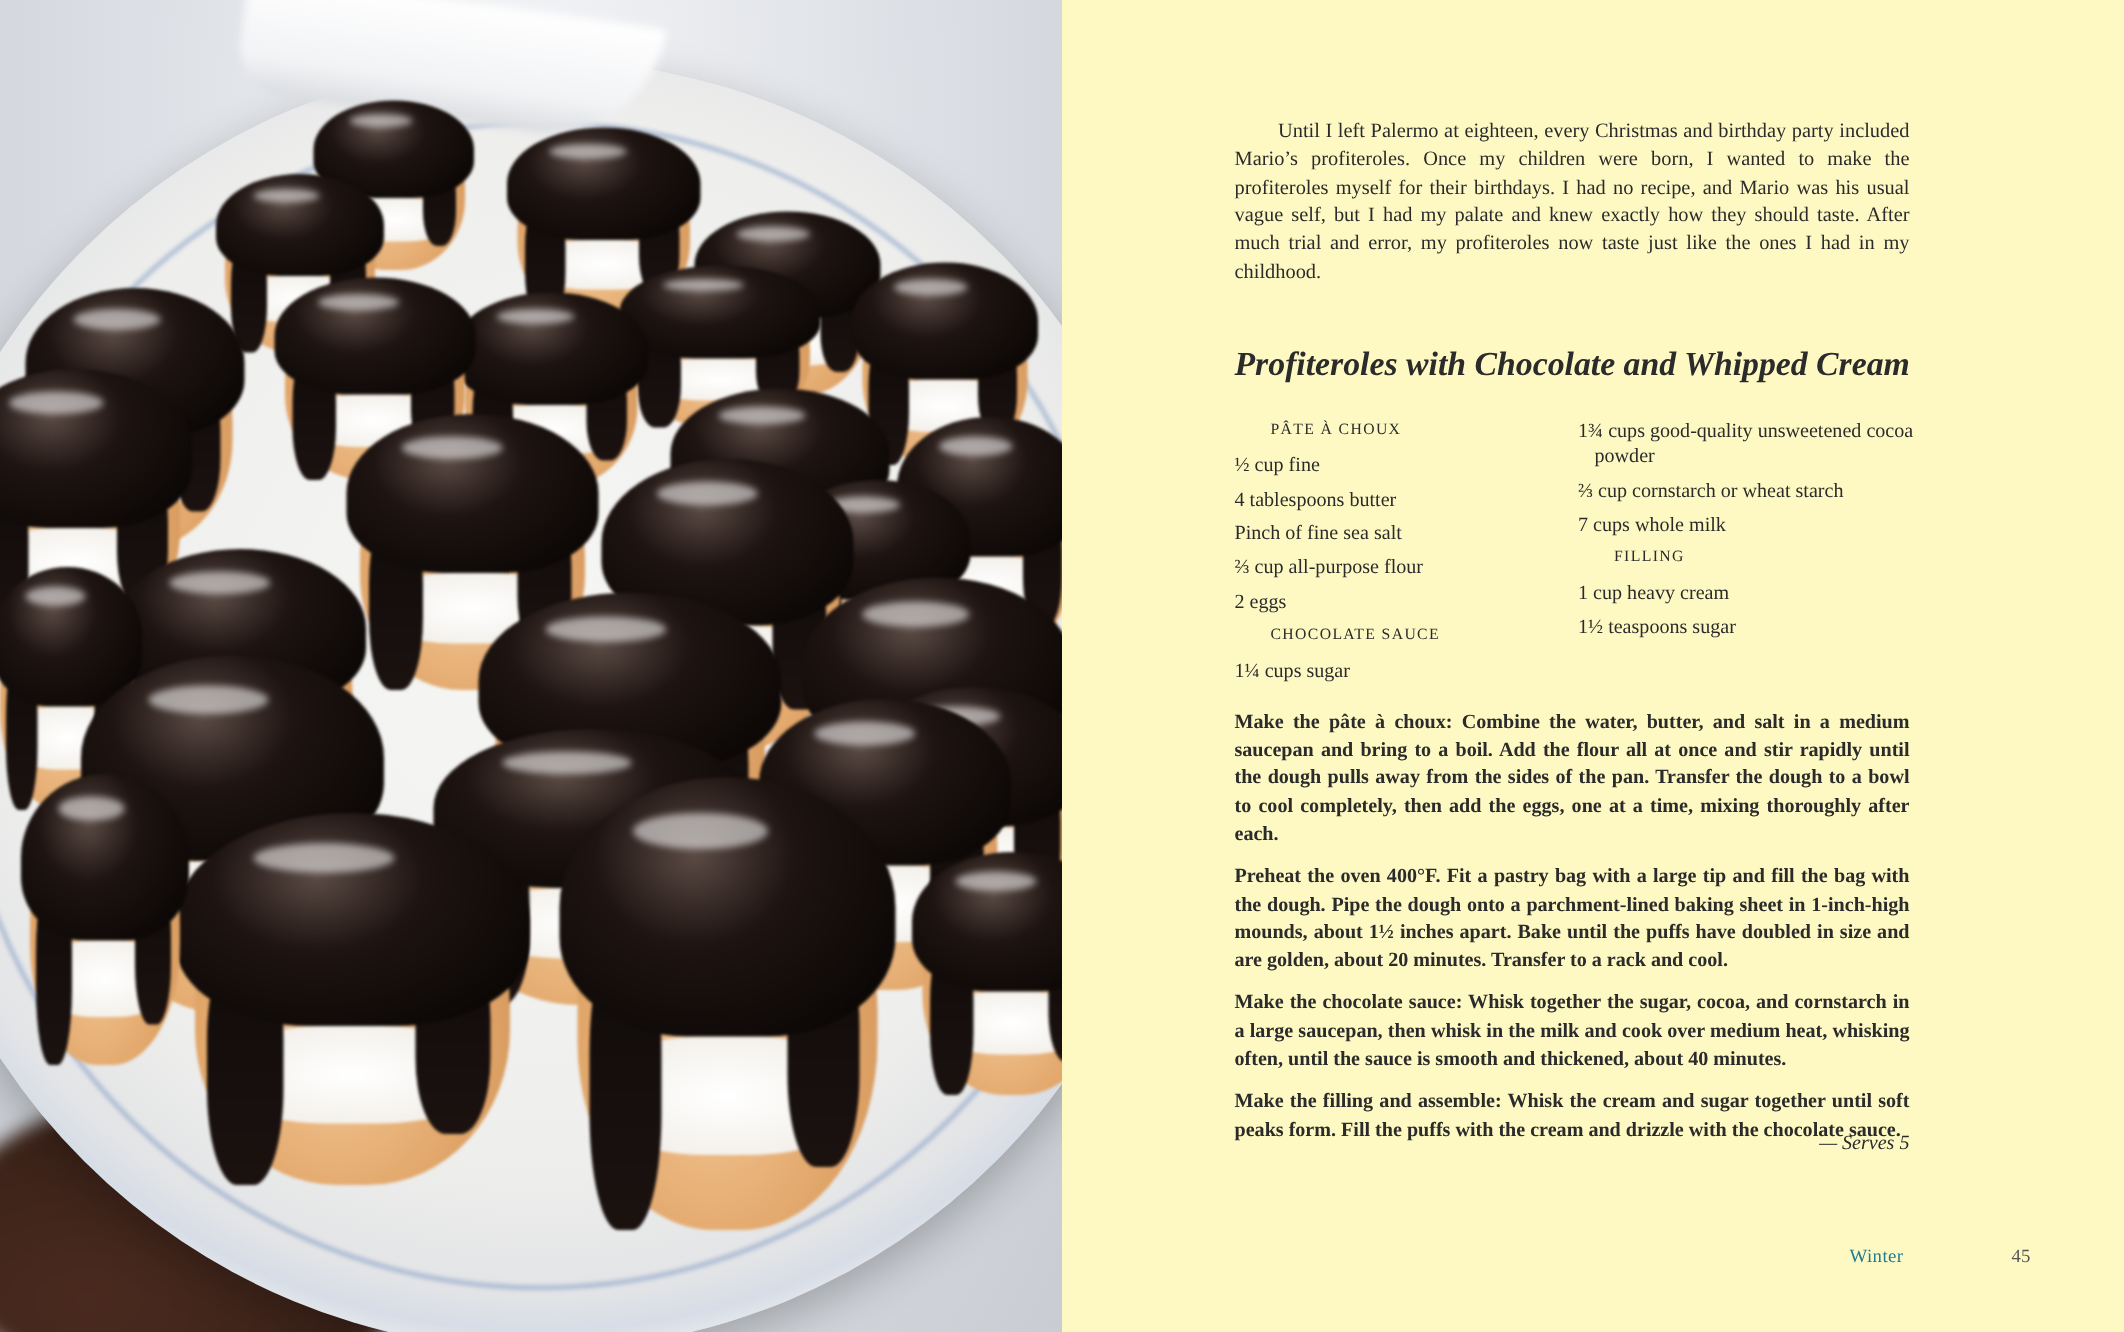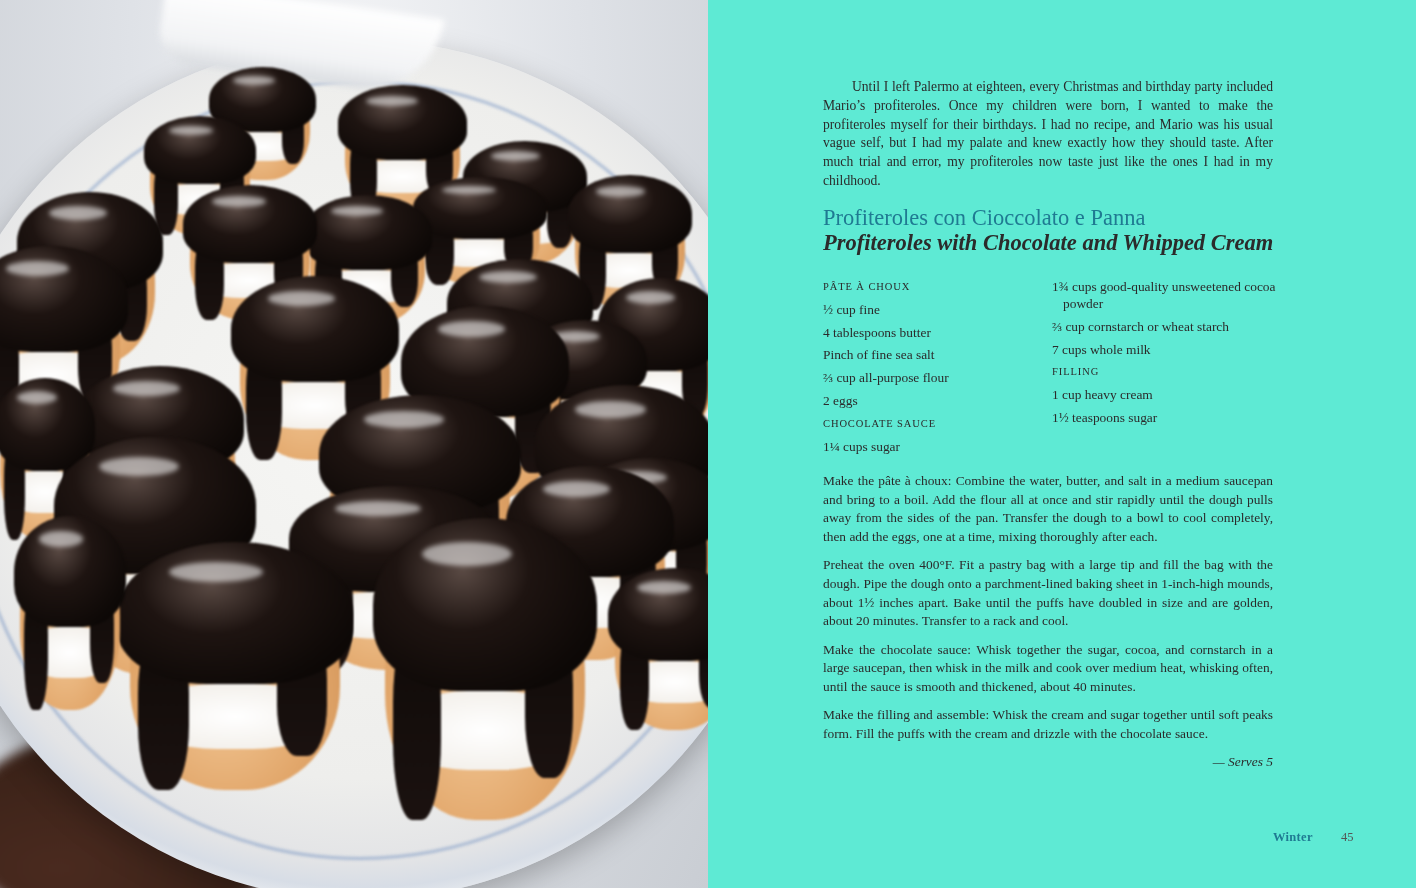--- a/index.html
+++ b/index.html
@@ -56,21 +56,21 @@
     border-radius: 50%; background: rgba(255,255,255,0.55); filter: blur(2px);
   }
   .puff .drip {
     position: absolute; width: 24%; height: 70%; top: 30%;
     border-radius: 40%;
     background: linear-gradient(180deg, #0f0a08 0%, #1b1210 100%);
   }
 
   
   .text-page {
-    position: absolute; left: 708px; top: 0; width: 708px; height: 888px; background: #5eead4;
+    position: absolute; left: 708px; top: 0; width: 708px; height: 888px; background: #fef9c3;
   }
   .intro {
     position: absolute; left: 115px; top: 78px; width: 450px;
     font-size: 13.6px; line-height: 18.8px; text-align: justify; text-indent: 29px; color: #2b2b2b;
   }
   .recipe-title {
     position: absolute; left: 115px; top: 205px; width: 480px;
     font-size: 22.5px; line-height: 25px; color: #1f7a92; font-weight: normal; white-space: nowrap;
   }
   .recipe-subtitle {
@@ -80,34 +80,34 @@
   .ing-col {
     position: absolute; top: 278px; width: 230px;
     font-size: 13.4px; line-height: 17px; color: #2b2b2b;
   }
   .ing-col.left { left: 115px; }
   .ing-col.right { left: 344px; }
   .ing-line { margin-bottom: 5.8px; }
   .ing-line.wrap { padding-left: 11px; text-indent: -11px; }
   .ing-head {
     font-size: 10.5px; letter-spacing: 0.9px; text-transform: uppercase; font-variant: small-caps;
-    margin-bottom: 5.8px; line-height: 17px;
+    margin-bottom: 5.8px; line-height: 17px; margin-left: 24px;
   }
   .method {
     position: absolute; left: 115px; top: 472px; width: 450px;
-    font-size: 13.4px; line-height: 18.7px; text-align: justify; color: #2b2b2b;
+    font-size: 13.4px; line-height: 18.7px; text-align: justify; color: #2b2b2b; font-weight: bold;
   }
   .method p { margin-bottom: 9.5px; }
   .serves {
     position: absolute; left: 115px; top: 754px; width: 450px; text-align: right;
     font-size: 13.4px; font-style: italic; color: #2b2b2b;
   }
   .footer-section {
     position: absolute; left: 525px; top: 830px;
-    font-size: 12.5px; font-weight: bold; color: #1f7a92; letter-spacing: 0.3px; margin-left: 40px;
+    font-size: 12.5px; font-weight: normal; color: #1f7a92; letter-spacing: 0.3px;
   }
   .footer-page {
     position: absolute; left: 633px; top: 830px;
     font-size: 12.5px; color: #555555;
   }
 </style>
 </head>
 <body>
 
 <div class="photo-page">
@@ -277,21 +277,20 @@
         <div class="drip" style="left: 4%;"></div>
         <div class="drip" style="right: 6%; height: 55%;"></div>
         <div class="choc"></div>
       </div>
     </div>
 </div>
 
 <div class="text-page">
   <p class="intro">Until I left Palermo at eighteen, every Christmas and birthday party included Mario’s profiteroles. Once my children were born, I wanted to make the profiteroles myself for their birthdays. I had no recipe, and Mario was his usual vague self, but I had my palate and knew exactly how they should taste. After much trial and error, my profiteroles now taste just like the ones I had in my childhood.</p>
 
-  <h1 class="recipe-title">Profiteroles con Cioccolato e Panna</h1>
   <h2 class="recipe-subtitle">Profiteroles with Chocolate and Whipped Cream</h2>
 
   <div class="ing-col left">
     <div class="ing-head">Pâte à choux</div>
     <div class="ing-line">½ cup fine</div>
     <div class="ing-line">4 tablespoons butter</div>
     <div class="ing-line">Pinch of fine sea salt</div>
     <div class="ing-line">⅔ cup all-purpose flour</div>
     <div class="ing-line">2 eggs</div>
     <div class="ing-head">Chocolate sauce</div>

